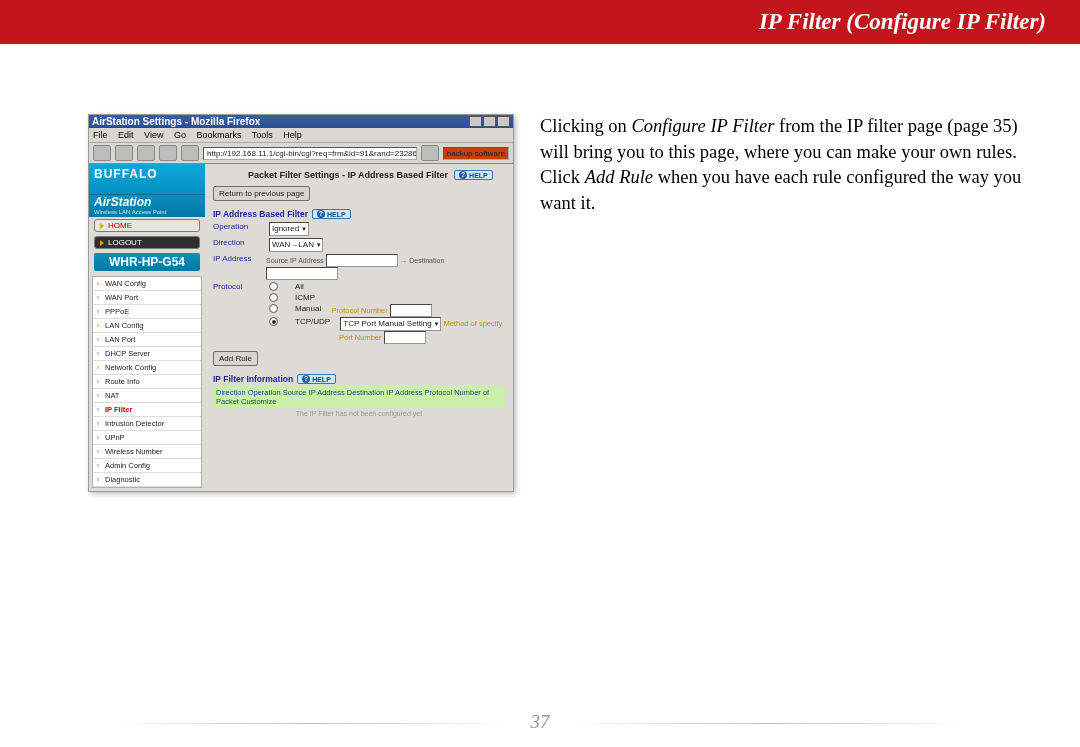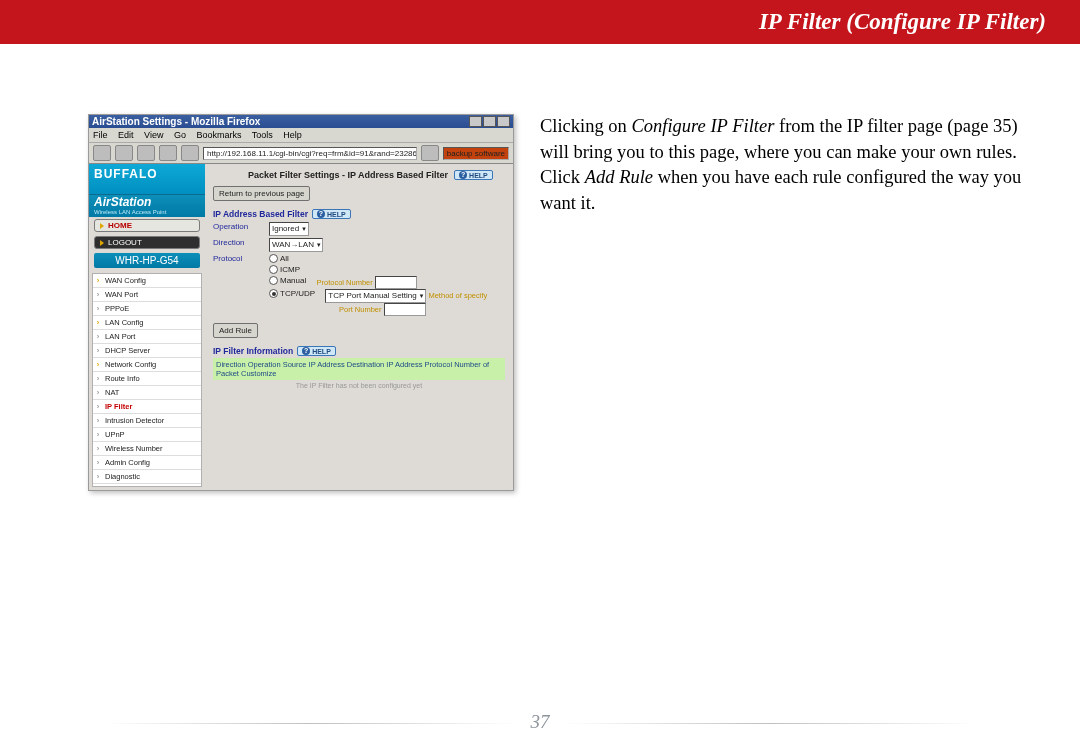--- a/index.html
+++ b/index.html
@@ -19,24 +19,24 @@
   .addrurl { flex: 1; background: #fff; border: 1px inset #aaa; padding: 1px 3px; overflow: hidden; white-space: nowrap; }
   .gbox { background: #c2410c; border: 1px inset #aaa; padding: 1px 3px; }
   
   .ssbody { display: flex; background: #dedad5; min-height: 326px; }
   
   .ssnav { width: 116px; flex: 0 0 116px; display: flex; flex-direction: column; }
   .brand { background: linear-gradient(#0ea9d6, #008fc0); color: #fff; font-weight: bold; font-size: 12px; letter-spacing: 1px; padding: 3px 5px 13px; border-bottom: 1px solid #0a6b8f; }
   .brand2 { background: linear-gradient(#0c8fb9, #0079a5); color: #fff; font-style: italic; font-weight: bold; font-size: 12px; padding: 0 5px 2px; }
   .brand2 .sub { display: block; font-size: 6px; font-style: normal; font-weight: normal; color: #bdeaf7; }
   .navbtn { margin: 2px 5px; background: #e6e6e0; border: 1px solid #7a7a7a; border-radius: 3px; padding: 1px 5px; font-size: 8px; display: flex; align-items: center; gap: 4px; }
-  .navbtn.home { color: #b80000; font-weight: bold; }
+  .navbtn.home { color: #b80000; font-weight: normal; }
   .navbtn.logout { background: #2f2f2f; color: #fff; }
   .arrowy { width: 0; height: 0; border-top: 3px solid transparent; border-bottom: 3px solid transparent; border-left: 4px solid #e0a600; }
-  .navlabel { background: linear-gradient(#0c8fb9, #0079a5); color: #fff; font-size: 10px; text-align: center; padding: 2px; margin: 2px 5px; border-radius: 2px; font-weight: normal; }
+  .navlabel { background: linear-gradient(#0c8fb9, #0079a5); color: #fff; font-size: 12px; text-align: center; padding: 2px; margin: 2px 5px; border-radius: 2px; font-weight: bold; }
   .navlist { background: #fff; margin: 3px 3px 3px 3px; border: 1px solid #b0b0b0; flex: 1; }
   .navitem { display: flex; align-items: center; border-bottom: 1px solid #ddd; font-size: 7.5px; }
   .navitem .bullet { width: 10px; text-align: center; }
   .navitem.b-or .bullet { color: #e0a600; font-weight: bold; }
   .navitem.b-gr .bullet { color: #9a9a9a; font-weight: bold; }
   .navitem .txt { padding: 2px 2px; flex: 1; }
   .navitem.active .txt { color: #c40000; font-weight: bold; }
   
   .ssmain { flex: 1; padding: 6px 8px; }
   .phead { display: flex; align-items: center; gap: 6px; margin-bottom: 6px; margin-left: 35px; }
@@ -45,21 +45,21 @@
   .hbtn::before { content: "?"; display: inline-block; width: 8px; height: 8px; border-radius: 50%; background: #2a5ea0; color: #fff; text-align: center; line-height: 8px; font-size: 7px; }
   .btn { background: #d6d6ce; border: 1px solid #707070; border-radius: 2px; font-size: 8px; padding: 2px 5px; display: inline-block; }
   .sectitle { color: #20299c; font-weight: bold; font-size: 8.5px; margin: 8px 0 2px; display: flex; gap: 4px; }
   .form-row { display: flex; align-items: flex-start; font-size: 8px; padding: 1px 0; }
   .form-row .lab { width: 56px; color: #20299c; font-weight: normal; }
   .sel { background: #fff; border: 1px inset #999; padding: 0 2px; font-size: 8px; display: inline-block; height: 12px; line-height: 12px; }
   .sel::after { content: "▾"; margin-left: 3px; font-size: 7px; }
   .miniinput { background: #fff; border: 1px inset #999; width: 70px; height: 11px; display: inline-block; vertical-align: middle; }
   .smalltxt { color: #555; font-size: 7px; }
   .orangelab { color: #c09000; font-size: 7.5px; }
-  .radio { display: inline-flex; align-items: center; gap: 2px; margin-right: 8px; }
+  .radio { display: inline-flex; align-items: center; gap: 17px; margin-right: 8px; }
   .radio .dot { width: 7px; height: 7px; border: 1px solid #555; border-radius: 50%; background: #fff; display: inline-block; position: relative; }
   .radio.on .dot::after { content: ""; position: absolute; inset: 1.5px; background: #333; border-radius: 50%; }
   .infobar { background: #c9f0a8; color: #1b4a87; font-size: 7.5px; padding: 2px 3px; margin-top: 2px; }
   .infonote { font-size: 7px; color: #999; text-align: center; padding: 2px; }
   
   .desc { font-size: 18.5px; line-height: 1.38; color: #000; font-family: Georgia, "Times New Roman", serif; }
   .desc em { font-style: italic; }
   
   .pagenum { position: absolute; bottom: 14px; left: 0; right: 0; text-align: center; font-style: italic; color: #8e959b; font-size: 19px; }
   .pagenum::before, .pagenum::after { content: ""; display: inline-block; vertical-align: middle; height: 1px; width: 38%; background: linear-gradient(to right, rgba(150,150,150,0), rgba(150,150,150,0.6), rgba(150,150,150,0)); margin: 0 10px; }
@@ -200,20 +200,29 @@
 
             <div class="form-row">
               <span class="lab">Operation</span>
               <span class="sel">Ignored</span>
             </div>
             <div class="form-row">
               <span class="lab">Direction</span>
               <span class="sel">WAN→LAN</span>
             </div>
             <div class="form-row">
+              <span class="lab">IP Address</span>
+              <span>
+                <span class="smalltxt">Source IP Address</span>
+                <span class="miniinput"></span>
+                <span class="smalltxt">→ Destination</span>
+                <span class="miniinput"></span>
+              </span>
+            </div>
+            <div class="form-row">
               <span class="lab">Protocol</span>
               <span>
                 <div><span class="radio">
                       <span class="dot"></span>
                       <span>All</span>
                     </span></div>
                 <div><span class="radio">
                       <span class="dot"></span>
                       <span>ICMP</span>
                     </span></div>

